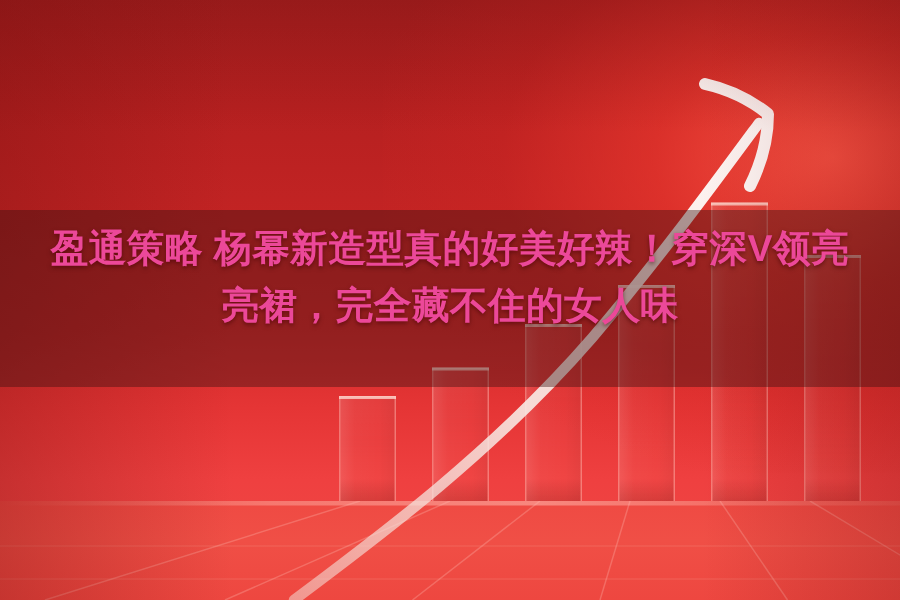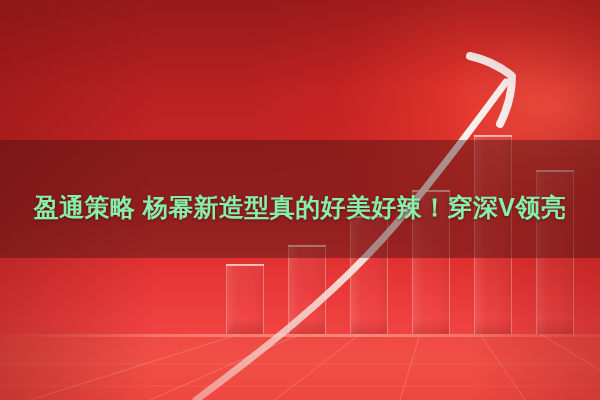--- a/index.html
+++ b/index.html
@@ -112,29 +112,29 @@
     position: absolute;
     left: 0;
     top: 140px;
     width: 600px;
     height: 118px;
     background: rgba(60,16,16,0.42);
   }
   .caption-text {
     position: absolute;
     left: 0;
-    top: 148px;
+    top: 126px;
     width: 600px;
     height: 118px;
     display: flex;
     flex-direction: column;
     align-items: center;
     justify-content: center;
     gap: 4px;
-    color: #86efac;
+    color: #ec4899;
     font-size: 25px;
     font-weight: bold;
     line-height: 1.36;
     letter-spacing: 0.4px;
     text-shadow: 0 1px 3px rgba(60,0,0,0.55);
     white-space: nowrap;
   }
 </style>
 </head>
 <body>
@@ -205,15 +205,16 @@
     </defs>
     <path d="M 196 400 C 255 356, 330 300, 395 225 C 440 172, 478 120, 506 82" stroke="url(#arrowGrad)" stroke-width="7" fill="none" stroke-linecap="round"></path>
     <path d="M 470 56 C 488 60, 502 68, 512 76 C 512 92, 508 108, 500 124" stroke="#fffaf8" stroke-width="8" fill="none" stroke-linecap="round" stroke-linejoin="round"></path>
   </svg>
 
   <div class="bg-vignette"></div>
 
   <div class="caption-band"></div>
   <div class="caption-text">
     <div>盈通策略 杨幂新造型真的好美好辣！穿深V领亮</div>
+    <div>亮裙，完全藏不住的女人味</div>
   </div>
 
 </div>
 
 </body></html>

